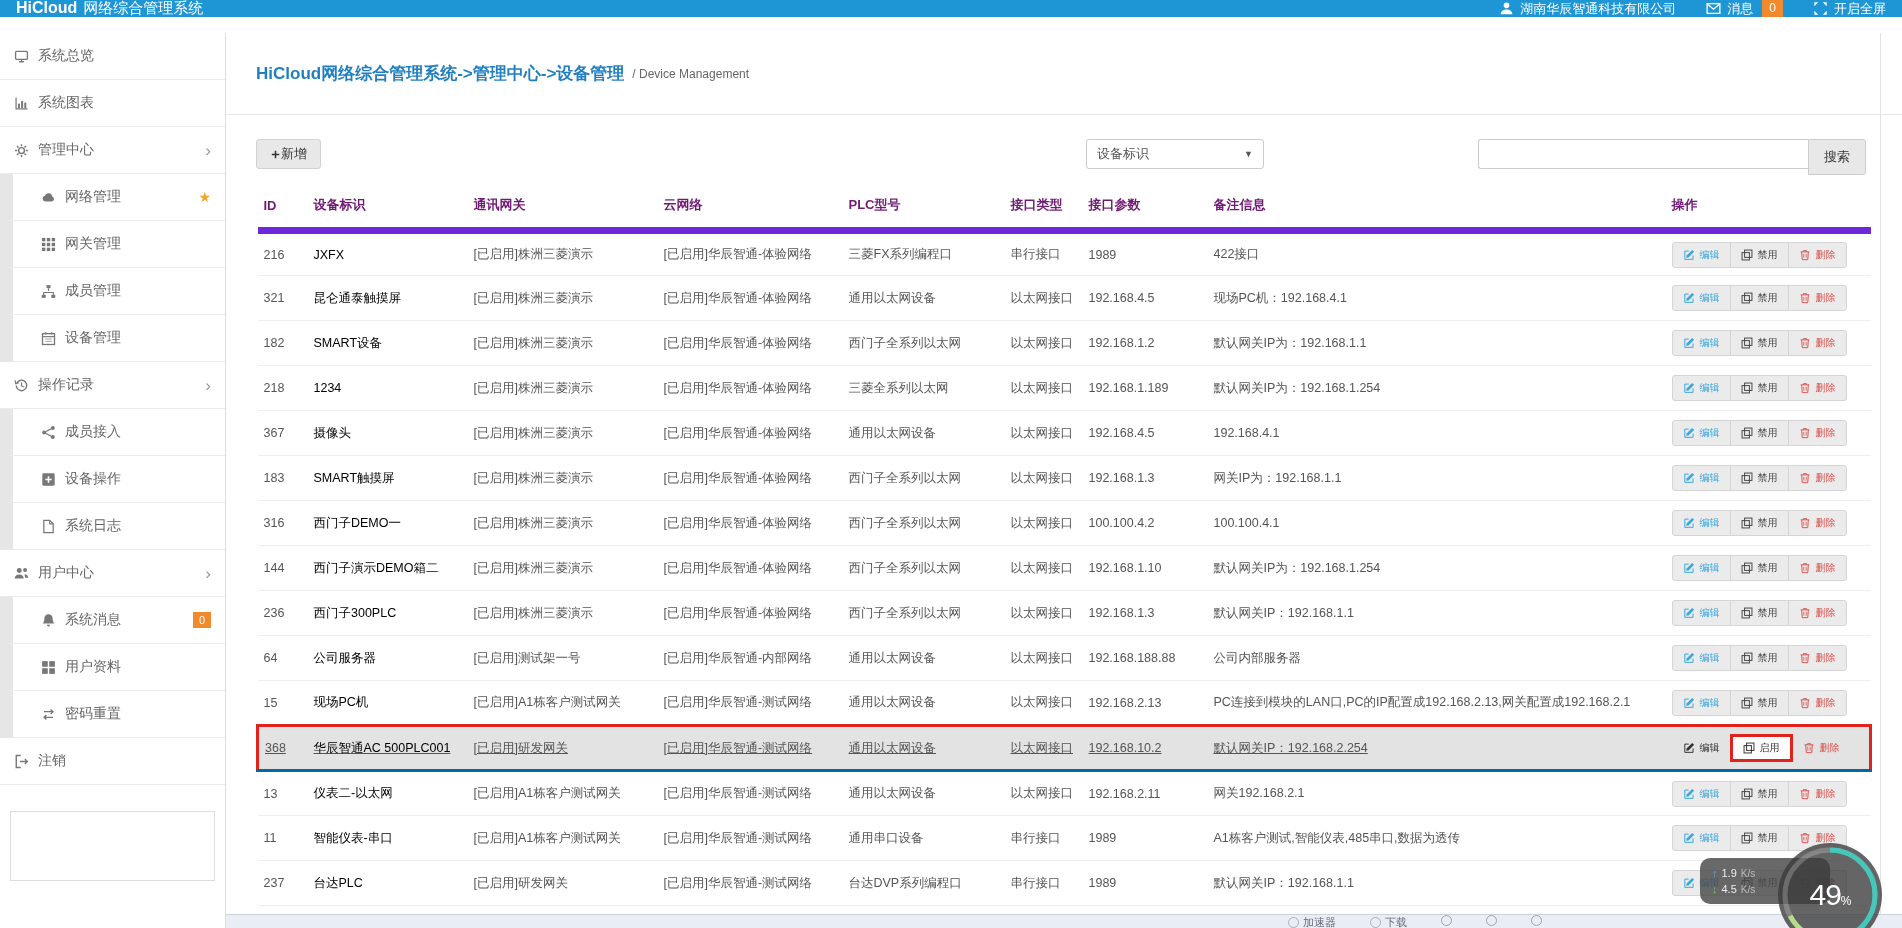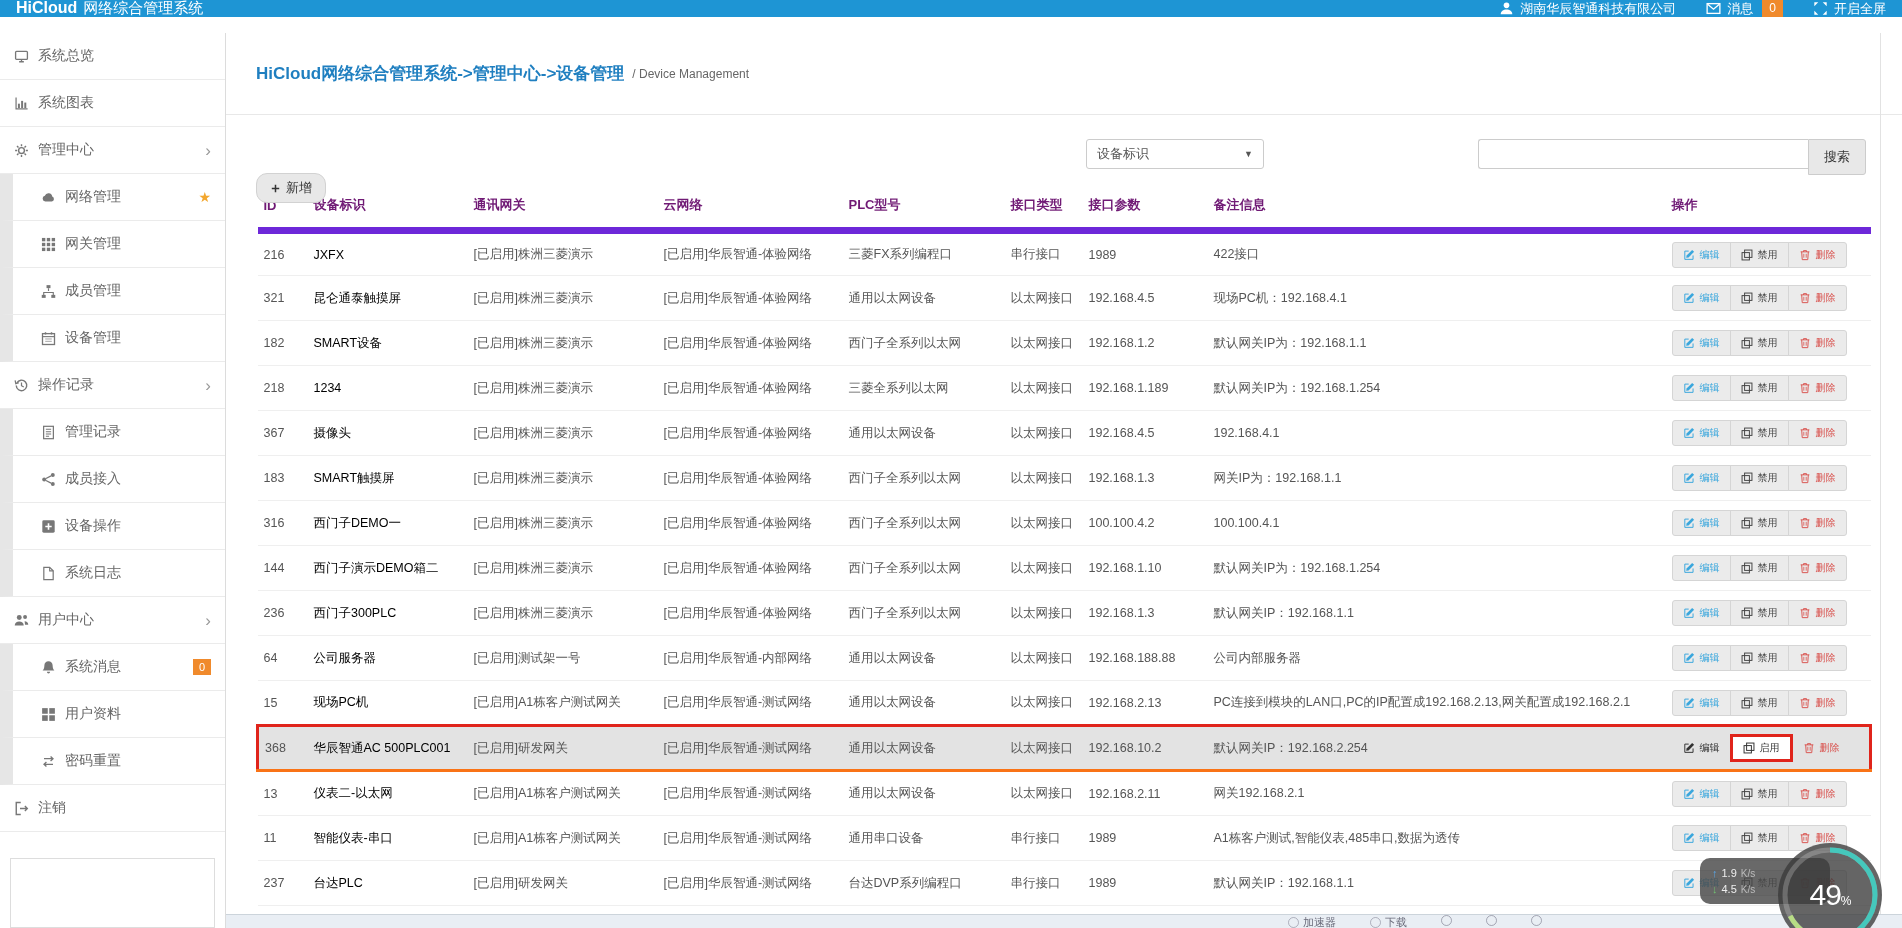--- a/index.html
+++ b/index.html
@@ -34,22 +34,22 @@
   
   .content{position:absolute;left:226px;top:33px;right:0;bottom:0;box-sizing:border-box;background:#fff;}
   .rdiv{position:absolute;top:33px;bottom:0;left:1880px;width:1px;background:#e2e2e2;z-index:3;}
   .bc{height:82px;border-bottom:1px solid #e8e8e8;display:flex;align-items:center;padding:0 30px;gap:8px;box-sizing:border-box;}
   .bc-title{color:#1f7fc0;font-weight:bold;font-size:17px;}
   .bc-sub{color:#666;font-size:12px;}
 
   
   .toolbar{position:relative;height:40px;margin:24px 30px 0;}
   .add-btn{position:absolute;left:0;top:0;height:30px;padding:0 13px;background:#e8e8e8;border:1px solid #d2d2d2;
-           border-radius:11px;font-size:13px;color:#333;display:inline-flex;align-items:center;gap:5px;cursor:pointer;
-           font-family:inherit;margin-top:34px;}
+           border-radius:3px;font-size:13px;color:#333;display:inline-flex;align-items:center;cursor:pointer;
+           font-family:inherit;}
   .add-btn .ic{width:11px;height:11px;}
   .filter{position:absolute;left:830px;top:0;width:178px;height:30px;border:1px solid #ccc;background:#fff;border-radius:3px;
           display:flex;align-items:center;justify-content:space-between;padding:0 10px;font-size:13px;color:#555;
           box-sizing:border-box;cursor:pointer;}
   .caret{font-size:9px;color:#555;}
   .search-wrap{position:absolute;right:6px;top:0;display:flex;}
   .search-input{width:330px;height:30px;border:1px solid #ccc;border-right:none;box-sizing:border-box;padding:0 9px;
                 font-size:13px;border-radius:3px 0 0 3px;outline:none;font-family:inherit;}
   .search-btn{height:36px;padding:0 15px;background:#e8e8e8;border:1px solid #ccc;font-size:13px;color:#333;
               border-radius:0 3px 3px 0;cursor:pointer;font-family:inherit;}
@@ -61,21 +61,21 @@
   tbody td{padding:0 6px;height:45px;border-bottom:1px solid #efefef;color:#555;overflow:hidden;white-space:nowrap;box-sizing:border-box;}
   a.devlink{color:#000000;text-decoration:none;cursor:pointer;}
   .btn-group{display:inline-flex;}
   .abtn{display:inline-flex;align-items:center;gap:5px;padding:5px 10px;background:#ebebeb;border:1px solid #d5d5d5;
         font-size:10px;color:#444;cursor:pointer;margin-left:-1px;font-family:inherit;}
   .abtn .ic{width:12px;height:12px;}
   .abtn:first-child{border-radius:3px 0 0 3px;margin-left:0;}
   .abtn:last-child{border-radius:0 3px 3px 0;}
   .abtn-edit{color:#3aa7dd;}
   .abtn-del{color:#d9534f;}
-  tr.hl td{background:#e3e3e3;border-top:3px solid #e0241b;border-bottom:3px solid #f97316;}
+  tr.hl td{background:#e3e3e3;border-top:3px solid #e0241b;border-bottom:3px solid #0369a1;text-decoration:underline;}
   tr.hl td:first-child{border-left:3px solid #e0241b;}
   tr.hl td:last-child{border-right:3px solid #e0241b;}
   tr.hl .abtn{background:transparent;border-color:transparent;color:#333;}
   tr.hl .abtn-del{color:#d9534f;}
   tr.hl .abtn-enable{background:#fff;border:3px solid #e0241b;padding:4px 10px;color:#333;}
 
   
   .speed-pill{position:absolute;right:72px;bottom:24px;width:130px;height:46px;background:rgba(72,72,72,.82);
               border-radius:10px;color:#eee;font-size:11px;display:flex;flex-direction:column;justify-content:center;
               gap:4px;padding:4px 12px;box-sizing:border-box;z-index:6;}
@@ -199,27 +199,20 @@
           <span>设备管理</span>
         </div>
         <div class="snav-item">
           <svg class="ic" viewBox="0 0 16 16" aria-hidden="true">
             <path d="M3.1 5.2A5.6 5.6 0 1 1 2.4 8" fill="none" stroke="currentColor" stroke-width="1.5"></path>
             <path d="M1.2 2.6l.7 3.4 3.3-.9" fill="none" stroke="currentColor" stroke-width="1.3"></path>
             <path d="M8 4.8v3.4l2.4 1.4" fill="none" stroke="currentColor" stroke-width="1.3"></path>
           </svg>
           <span>操作记录</span>
           <span class="snav-right chev">›</span>
-        </div>
-        <div class="snav-item snav-sub">
-          <svg class="ic" viewBox="0 0 16 16" aria-hidden="true">
-            <rect x="2.8" y="1.4" width="10.4" height="13.2" fill="none" stroke="currentColor" stroke-width="1.3"></rect>
-            <path d="M5.2 4.6h5.6M5.2 7.1h5.6M5.2 9.6h5.6M5.2 12.1h3.4" stroke="currentColor" stroke-width="1.1"></path>
-          </svg>
-          <span>管理记录</span>
         </div>
         <div class="snav-item snav-sub">
           <svg class="ic" viewBox="0 0 16 16" aria-hidden="true">
             <circle cx="12.6" cy="3.2" r="2.1" fill="currentColor"></circle>
             <circle cx="3.4" cy="8" r="2.1" fill="currentColor"></circle>
             <circle cx="12.6" cy="12.8" r="2.1" fill="currentColor"></circle>
             <path d="M5.3 7l5.4-2.9M5.3 9l5.4 2.9" stroke="currentColor" stroke-width="1.3"></path>
           </svg>
           <span>成员接入</span>
         </div>

